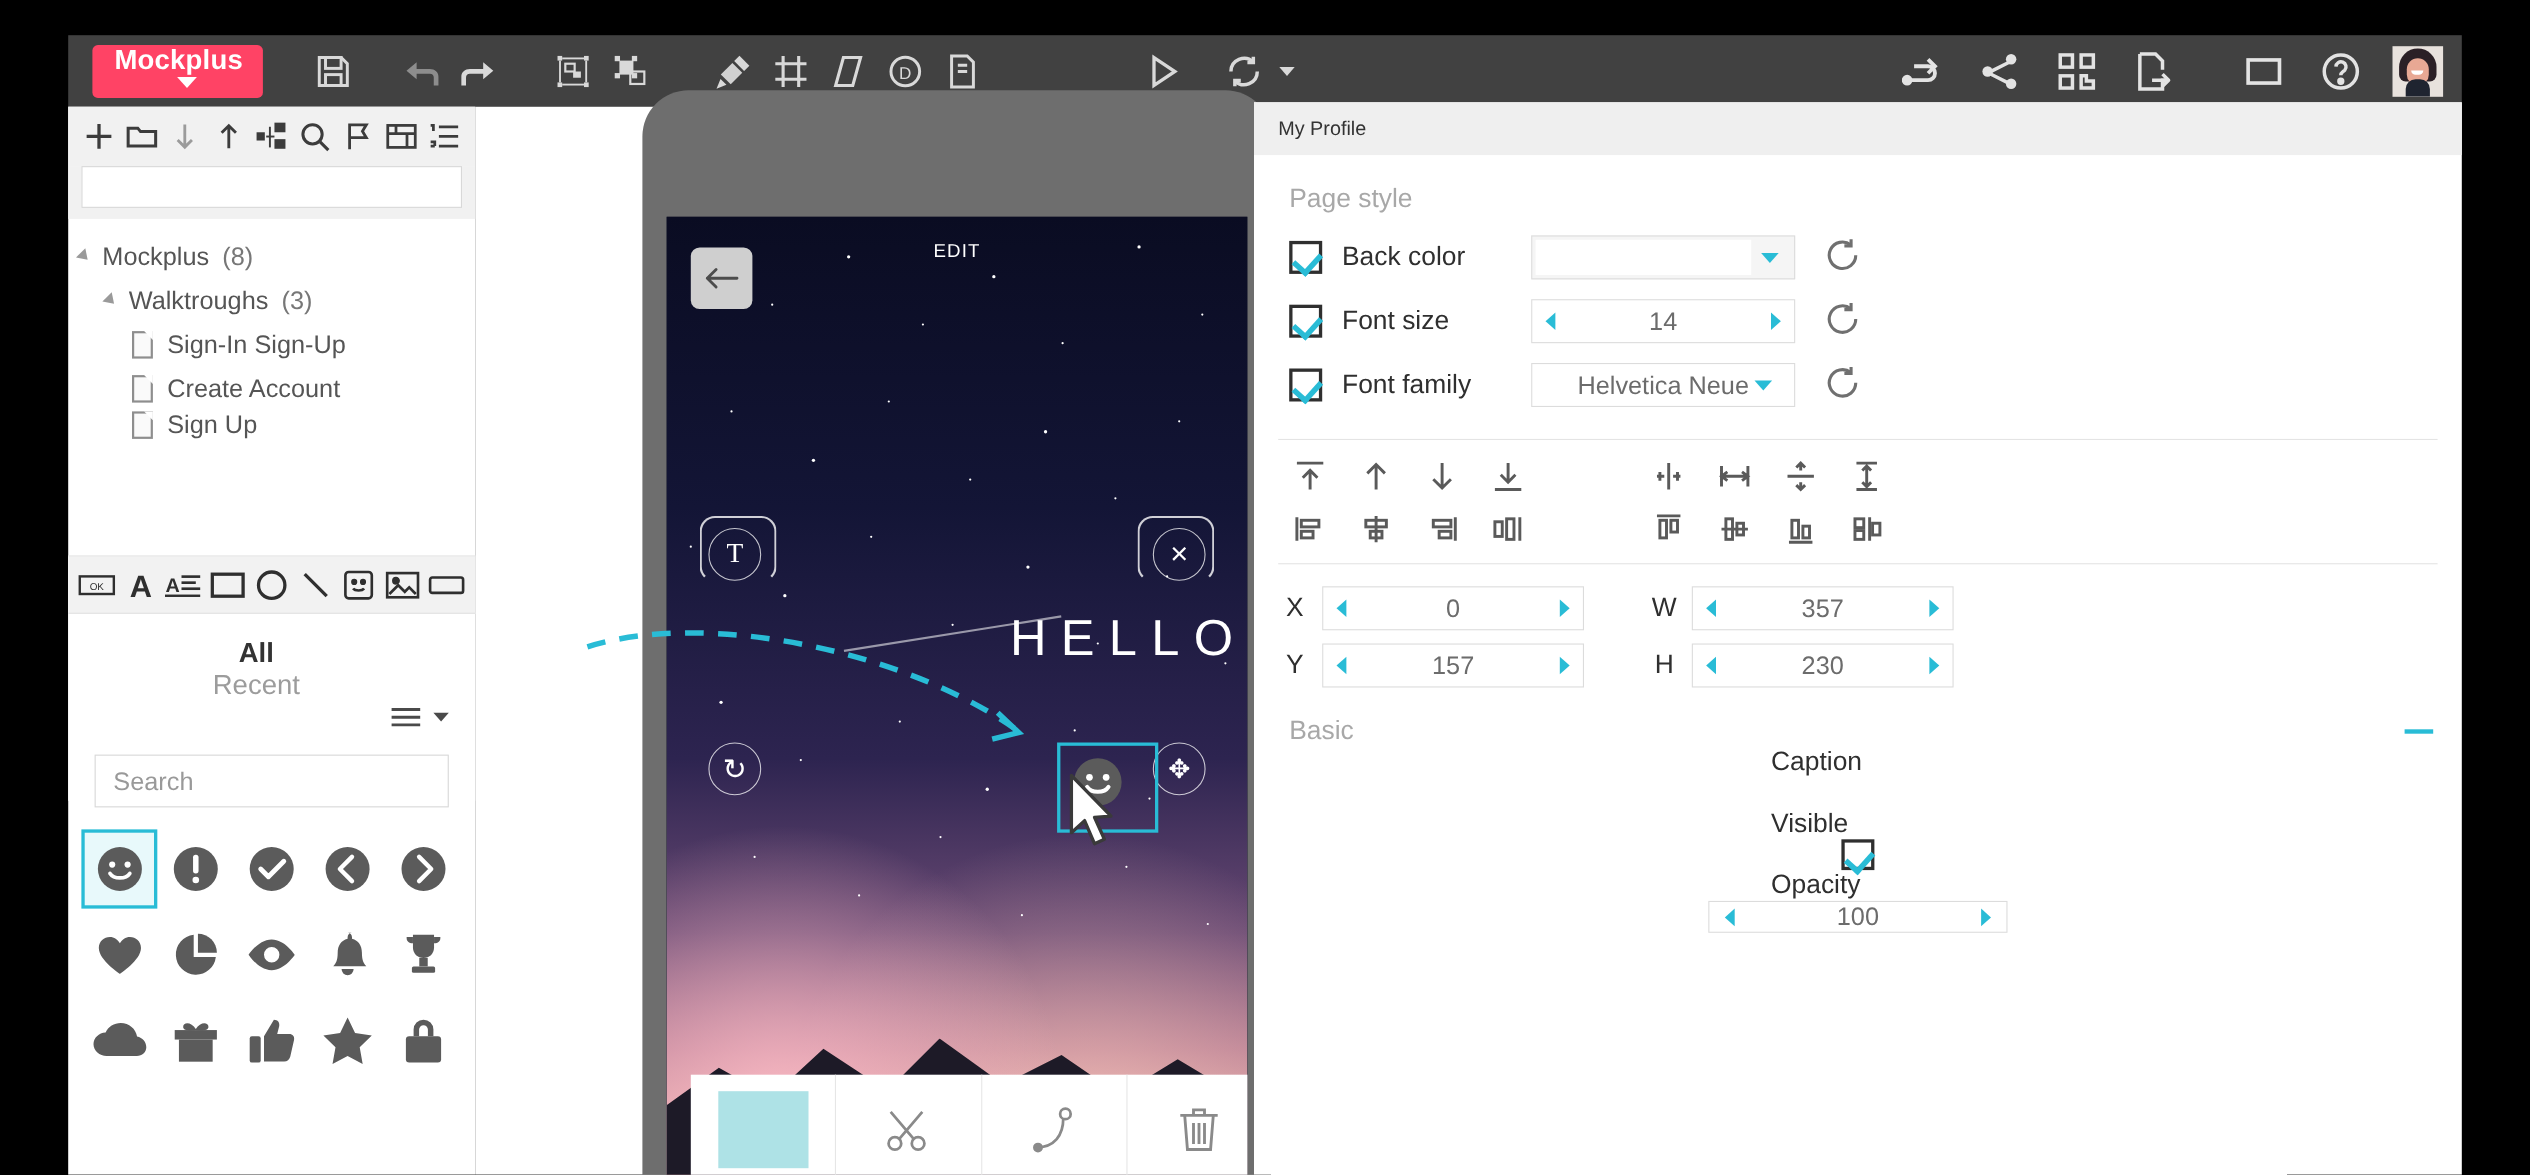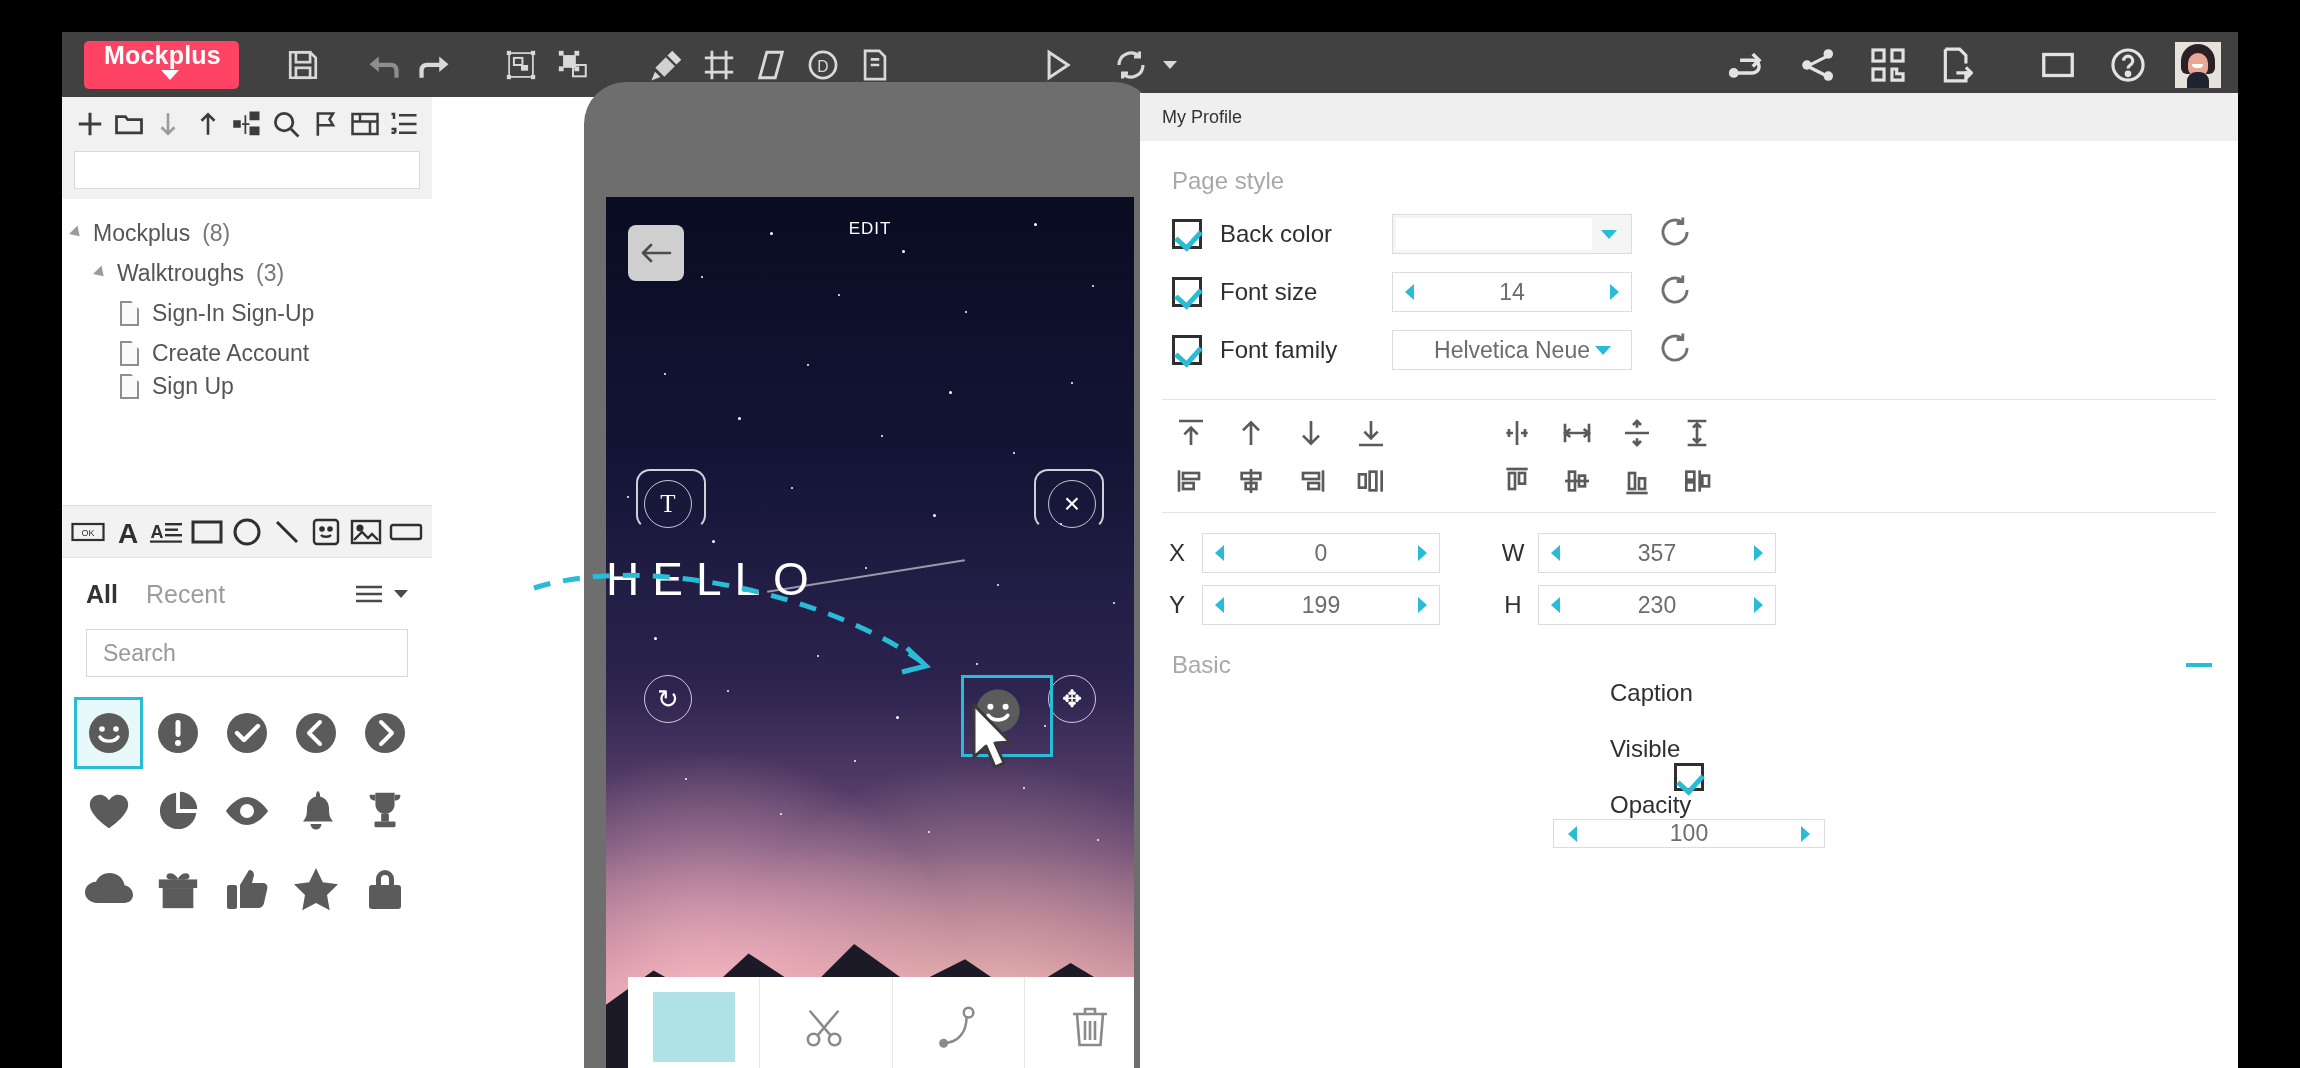--- a/index.html
+++ b/index.html
@@ -41,21 +41,21 @@
     background:#fafafa; position:relative; }
   .pgicon:after{content:"";position:absolute;right:-2px;top:-2px;border-left:8px solid transparent;
     border-top:8px solid #fff;}
 
   
   .comppanel { position:absolute; left:62px; top:505px; width:370px; height:563px;
     background:#fff; border-top:1px solid #ddd; }
   .cp-toolbar { height:52px; background:#f2f2f2; display:flex; align-items:center;
     justify-content:space-around; padding:0 6px; border-bottom:1px solid #e2e2e2;}
   .cpi { width:36px;height:34px;display:flex;align-items:center;justify-content:center;cursor:pointer;}
-  .cp-tabs { display:flex; align-items:flex-start; padding:22px 24px 10px 24px; }
+  .cp-tabs { display:flex; align-items:center; padding:22px 24px 10px 24px;flex-direction:column; }
   .cp-tabs .tab { font-size:25px; margin-right:28px; cursor:pointer; color:#9c9c9c; }
   .cp-tabs .tab.active { color:#333; font-weight:bold; }
   .cp-menu { margin-left:auto; display:flex; align-items:center; cursor:pointer; }
   .cp-search { margin:10px 24px 0 24px; height:48px; border:1px solid #d8d8d8;
     display:flex; align-items:center; padding:0 16px; color:#999; font-size:23px; }
   .icongrid { display:grid; grid-template-columns:repeat(5,1fr); margin:20px 12px 0 12px;
     row-gap:6px; }
   .icell { height:72px; display:flex; align-items:center; justify-content:center; cursor:pointer;}
   .icell.sel { border:3px solid #29bcd6; background:#e8f9fb; }
 
@@ -67,21 +67,21 @@
     background:#0b0d24; }
   .sky { position:absolute; inset:0;
     background:
       radial-gradient(circle at 20% 92%, rgba(255,190,200,.85) 0%, rgba(255,190,200,0) 28%),
       radial-gradient(circle at 72% 95%, rgba(255,205,190,.6) 0%, rgba(255,205,190,0) 30%),
       linear-gradient(180deg,#0a0c22 0%,#131536 30%,#2d2450 56%,#6a4a74 74%,#b47a91 86%,#e0a6a8 94%,#f0c0b4 100%);}
   .stars { position:absolute; inset:0; }
   .st { position:absolute; background:#fff; border-radius:50%; }
   .mount { position:absolute; left:0; bottom:0; width:100%; height:190px; background:#1d1a27;
     clip-path: polygon(0 100%,0 62%,9% 44%,18% 58%,27% 35%,38% 55%,47% 30%,58% 52%,68% 38%,78% 57%,88% 40%,100% 60%,100% 100%); }
-  .hello { position:absolute; left:0; top:355px; width:100%; text-align:left; color:#fff;
+  .hello { position:absolute; left:0; top:355px; width:100%; text-align:right; color:#fff;
     font-size:46px; letter-spacing:13px; font-weight:300; }
   .streak { position:absolute; left:160px; top:378px; width:200px; height:2px; background:rgba(255,255,255,.55);
     transform:rotate(-9deg); }
   .backbtn { position:absolute; left:22px; top:28px; width:56px; height:56px; background:#cfcfcf;
     border-radius:8px; display:flex; align-items:center; justify-content:center; cursor:pointer;}
   .edittxt { position:absolute; left:0; top:22px; width:100%; text-align:center; color:#fff;
     font-size:17px; line-height:19px; letter-spacing:1px; }
   .circbtn { position:absolute; width:48px; height:48px; border-radius:50%;
     border:1.5px solid rgba(255,255,255,.75); display:flex; align-items:center; justify-content:center;
     color:#fff; cursor:pointer; }
@@ -878,21 +878,21 @@
           <span class="geo-step">
             <span class="ar-l"></span>
             <span>357</span>
             <span class="ar-r"></span>
           </span>
         </div>
         <div class="geo-row">
           <span class="geo-lab">Y</span>
           <span class="geo-step">
             <span class="ar-l"></span>
-            <span>199</span>
+            <span>157</span>
             <span class="ar-r"></span>
           </span>
           <span class="geo-gap"></span>
           <span class="geo-lab">H</span>
           <span class="geo-step">
             <span class="ar-l"></span>
             <span>230</span>
             <span class="ar-r"></span>
           </span>
         </div>

